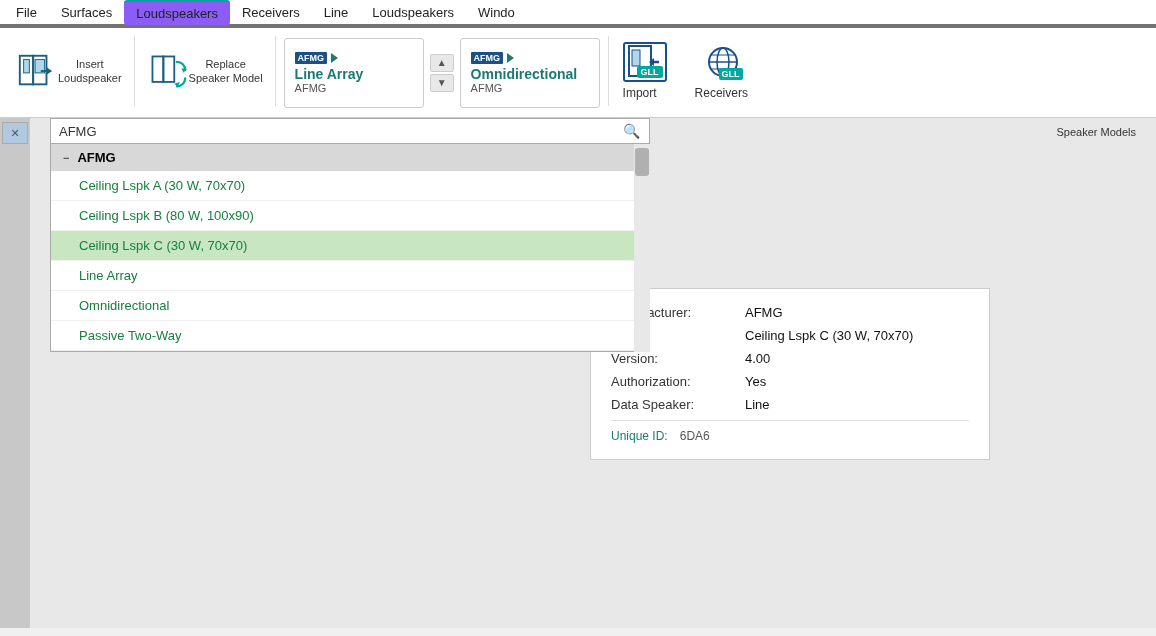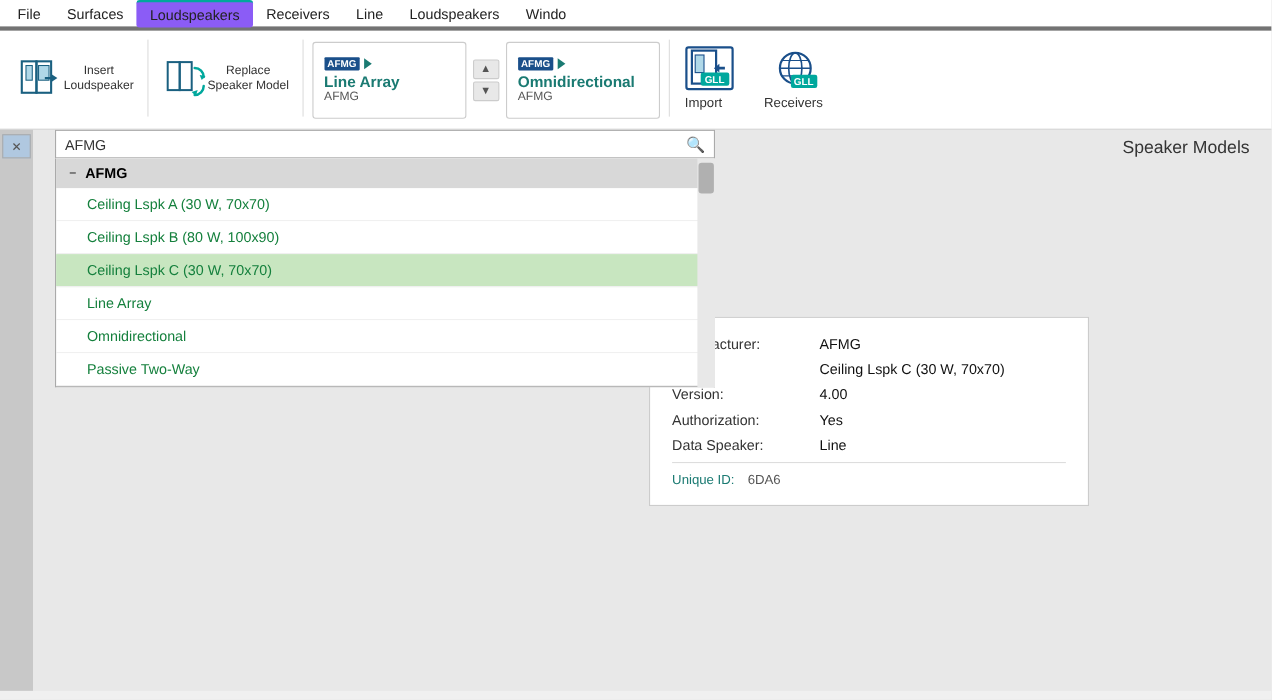--- a/index.html
+++ b/index.html
@@ -286,21 +286,21 @@
     .info-uid-value {
       color: #555;
       font-size: 12px;
     }
 
     
     .models-label {
       position: absolute;
       right: 20px;
       top: 8px;
-      font-size: 16px;
+      font-size: 11px;
       color: #333;
     }
 
     .ribbon-separator {
       width: 1px;
       height: 70px;
       background: #ddd;
       margin: 4px 2px;
     }
   </style>

